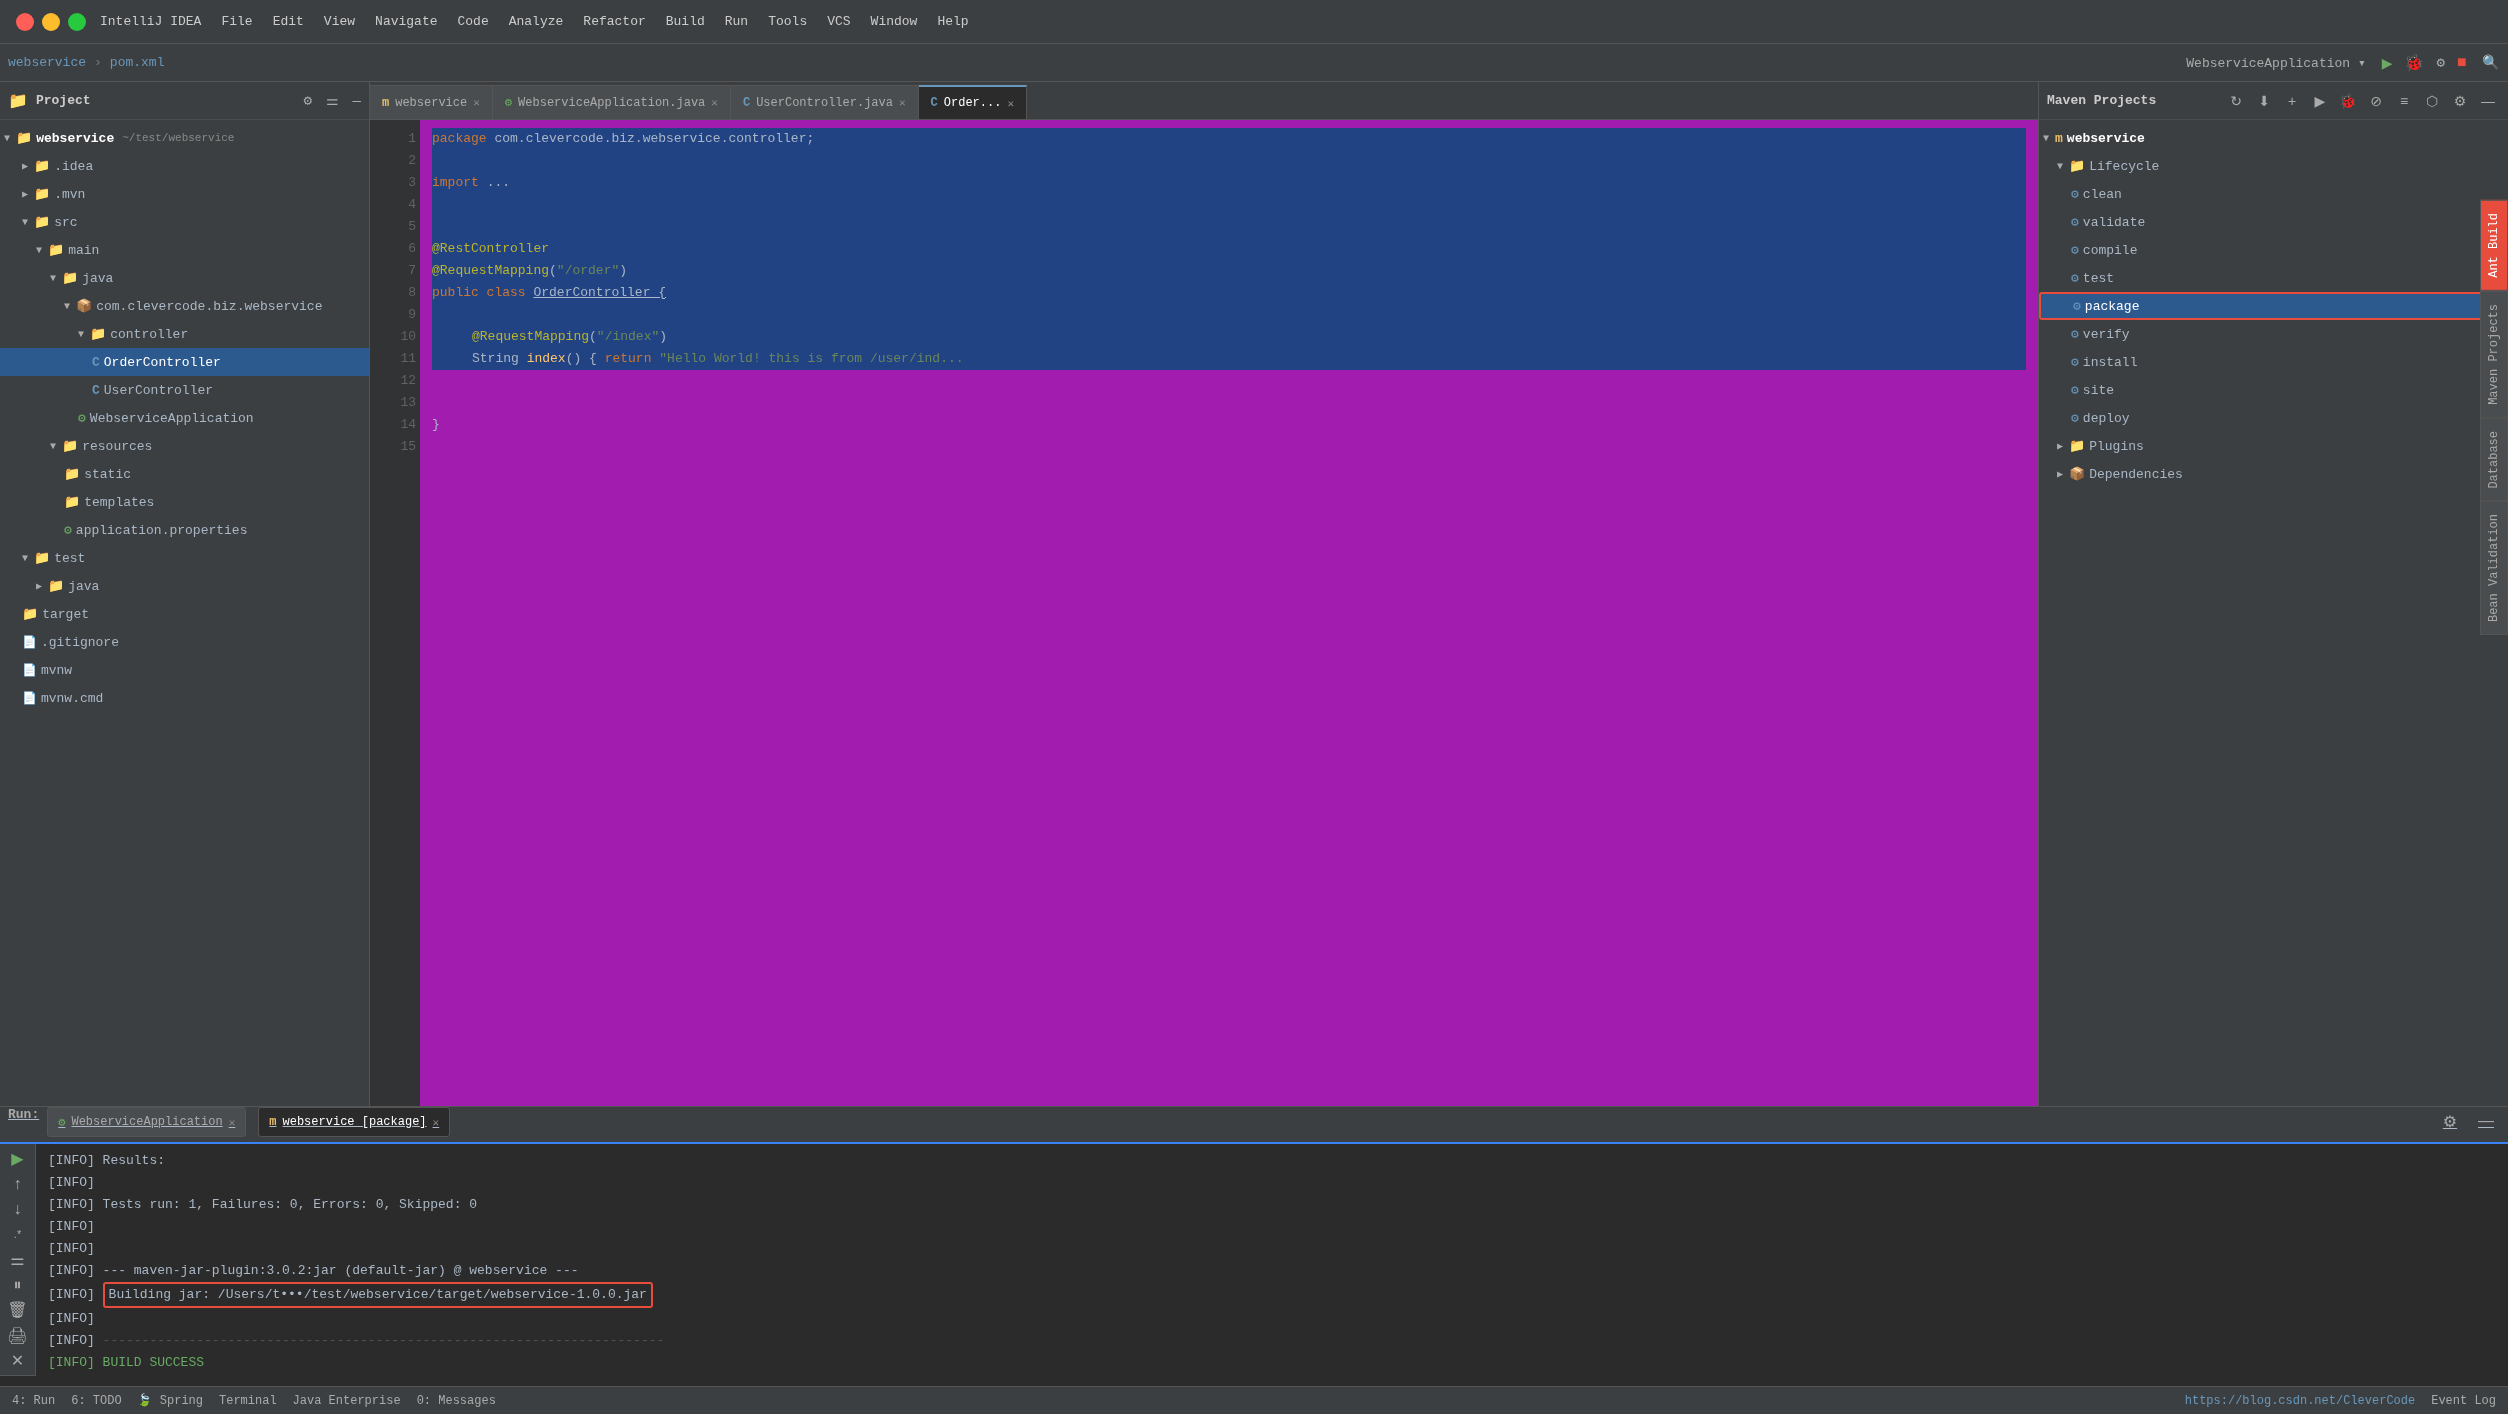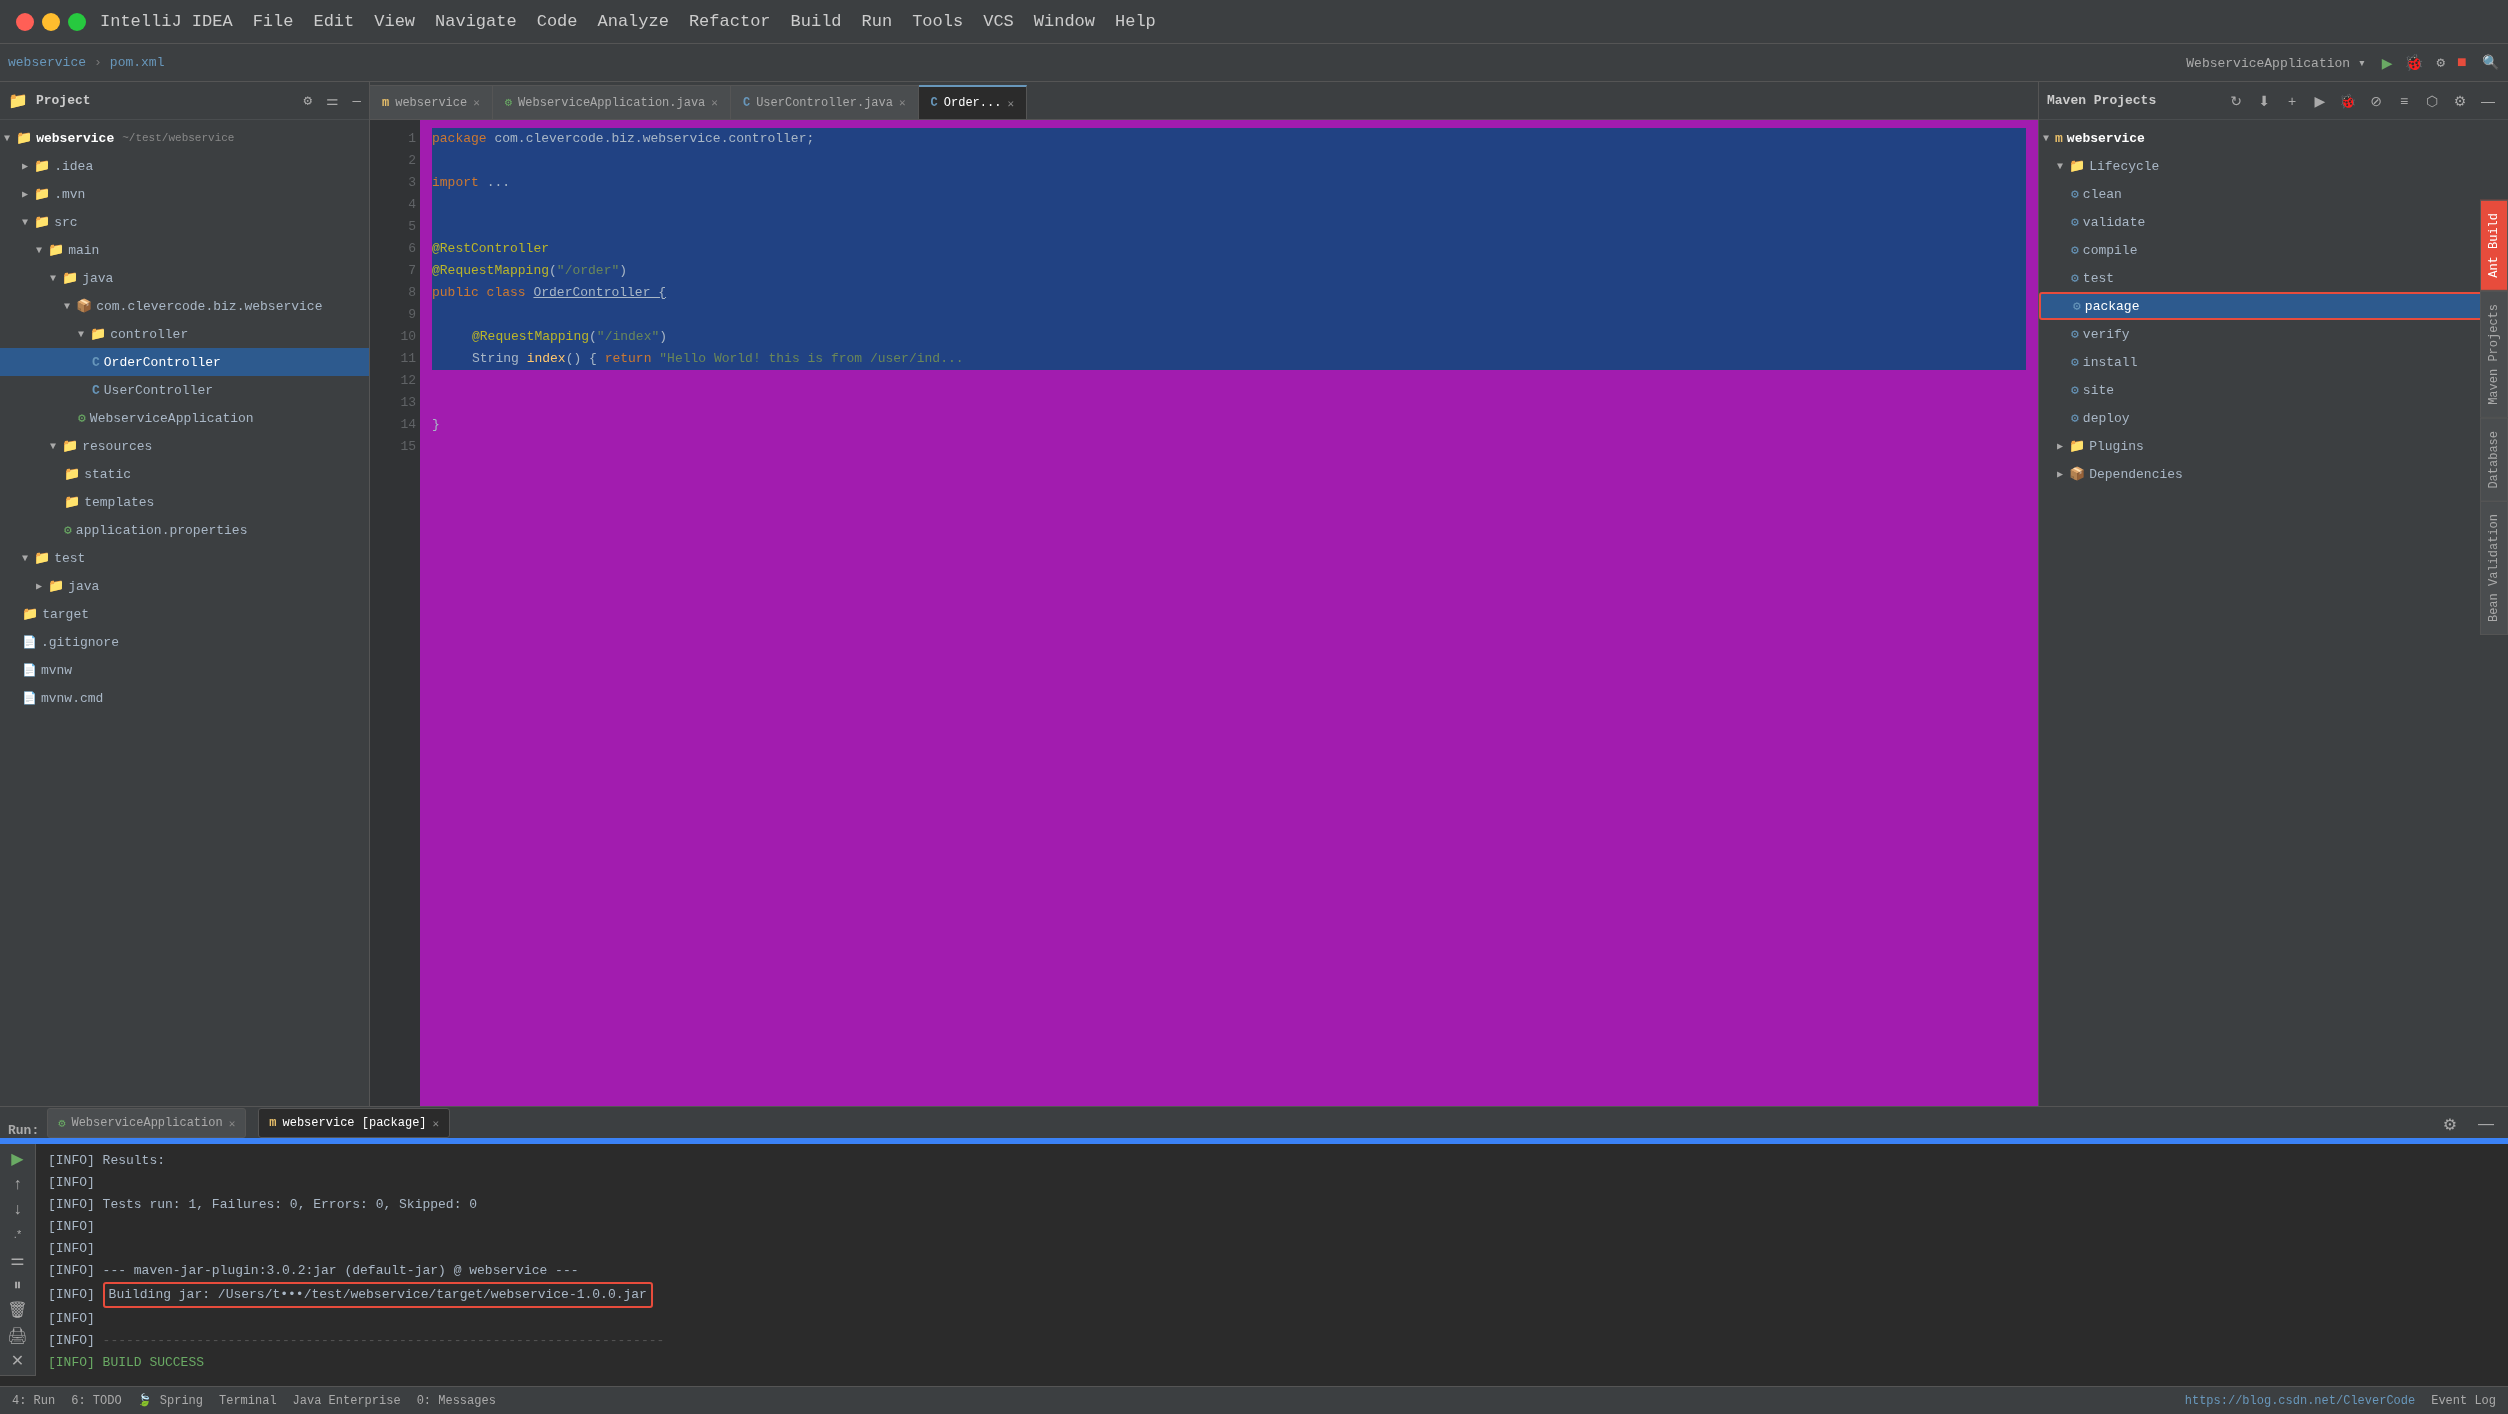--- a/index.html
+++ b/index.html
@@ -45,21 +45,21 @@
     }
     .top-menu {
       position: absolute;
       left: 90px;
       display: flex;
       gap: 0px;
       align-items: center;
     }
     .top-menu span {
       color: #ccc;
-      font-size: 17px;
+      font-size: 13px;
       padding: 4px 10px;
       cursor: pointer;
     }
 
     
     #toolbar2 {
       height: 38px;
       background: #3c3f41;
       display: flex;
       align-items: center;
@@ -275,24 +275,25 @@
       height: 270px;
       background: #2b2b2b;
       border-top: 1px solid #555;
       display: flex;
       flex-direction: column;
     }
     #run-header {
       height: 38px;
       background: #3c3f41;
       display: flex;
-      align-items: flex-end;
+      align-items: flex-start;
       padding: 0 8px;
-      border-bottom: 6px solid #3b82f6;
+      border-bottom: 2px solid #3b82f6;
       gap: 8px;
+      text-decoration: underline;
     }
     .run-label {
       font-size: 13px;
       color: #aaa;
       font-weight: bold;
     }
     .run-tab {
       display: flex;
       align-items: center;
       height: 30px;

